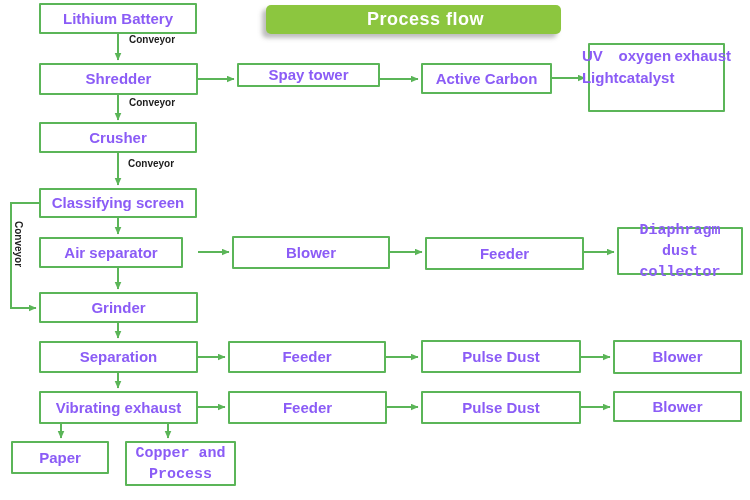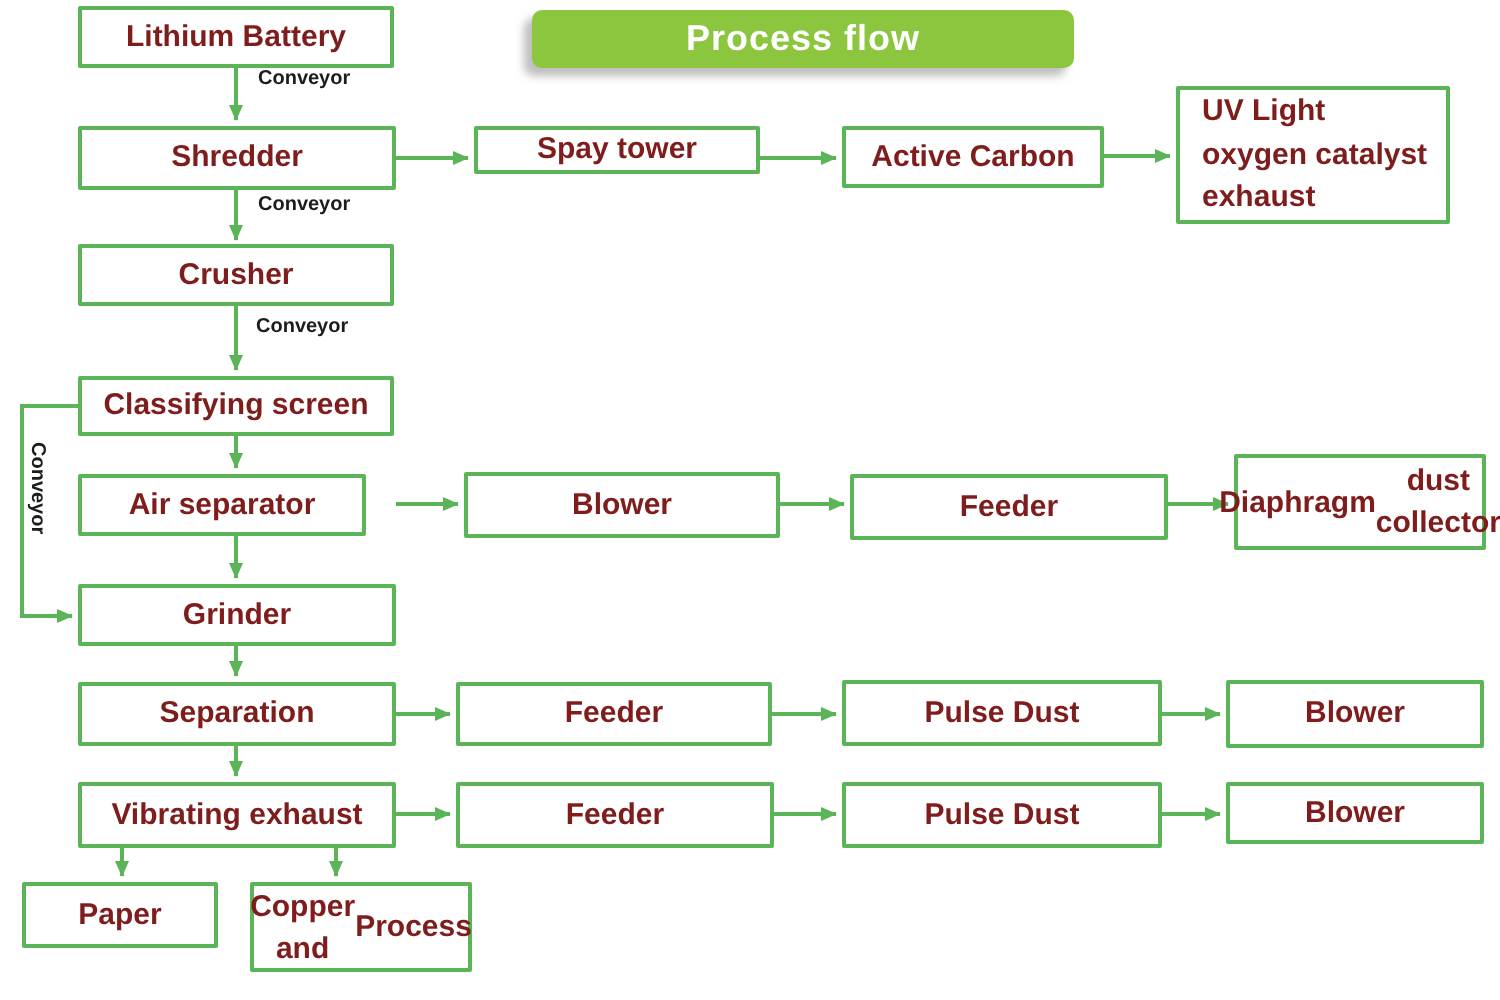--- a/index.html
+++ b/index.html
@@ -15,27 +15,27 @@
     position:absolute;
     box-sizing:border-box;
     background:#ffffff;
     border:2px solid #5bb558;
     border-radius:1px;
     display:flex;
     align-items:center;
     justify-content:center;
     font-weight:bold;
     font-size:15px;
-    color:#7f1d1d;
+    color:#8b5cf6;
     z-index:2;
     line-height:1.2;
     text-align:center;
   }
-  .node.multi{line-height:1.4;}
-  .node.left-align{align-items:flex-start;justify-content:center;flex-direction:column;padding-left:11px;text-align:left;line-height:1.45;}
+  .node.multi{flex-direction:column;line-height:1.4;font-family:Liberation Mono, monospace;}
+  .node.left-align{align-items:flex-start;justify-content:center;text-align:left;line-height:1.45;}
   .edge-label{
     position:absolute;
     font-weight:bold;
     font-size:10px;
     color:#1c1c1c;
     z-index:2;
     white-space:nowrap;
   }
   .edge-label.vertical{
     writing-mode:vertical-rl;
@@ -47,20 +47,21 @@
     left:266px;top:5px;width:271px;height:29px;
     background:#8cc63f;
     border-radius:5px;
     box-shadow:-4px 4px 4px rgba(125,125,125,0.5);
     display:flex;align-items:center;justify-content:center;
     color:#ffffff;
     font-weight:bold;
     font-size:18px;
     z-index:3;
     letter-spacing:0.5px;
+    padding-left:24px;
   }
 </style>
 </head>
 <body>
 
 <div class="canvas">
 
   <svg class="connector-layer" width="750" height="500">
     <defs>
       <marker id="ah" markerWidth="9" markerHeight="8" refX="7.5" refY="3.5" orient="auto" markerUnits="userSpaceOnUse">

